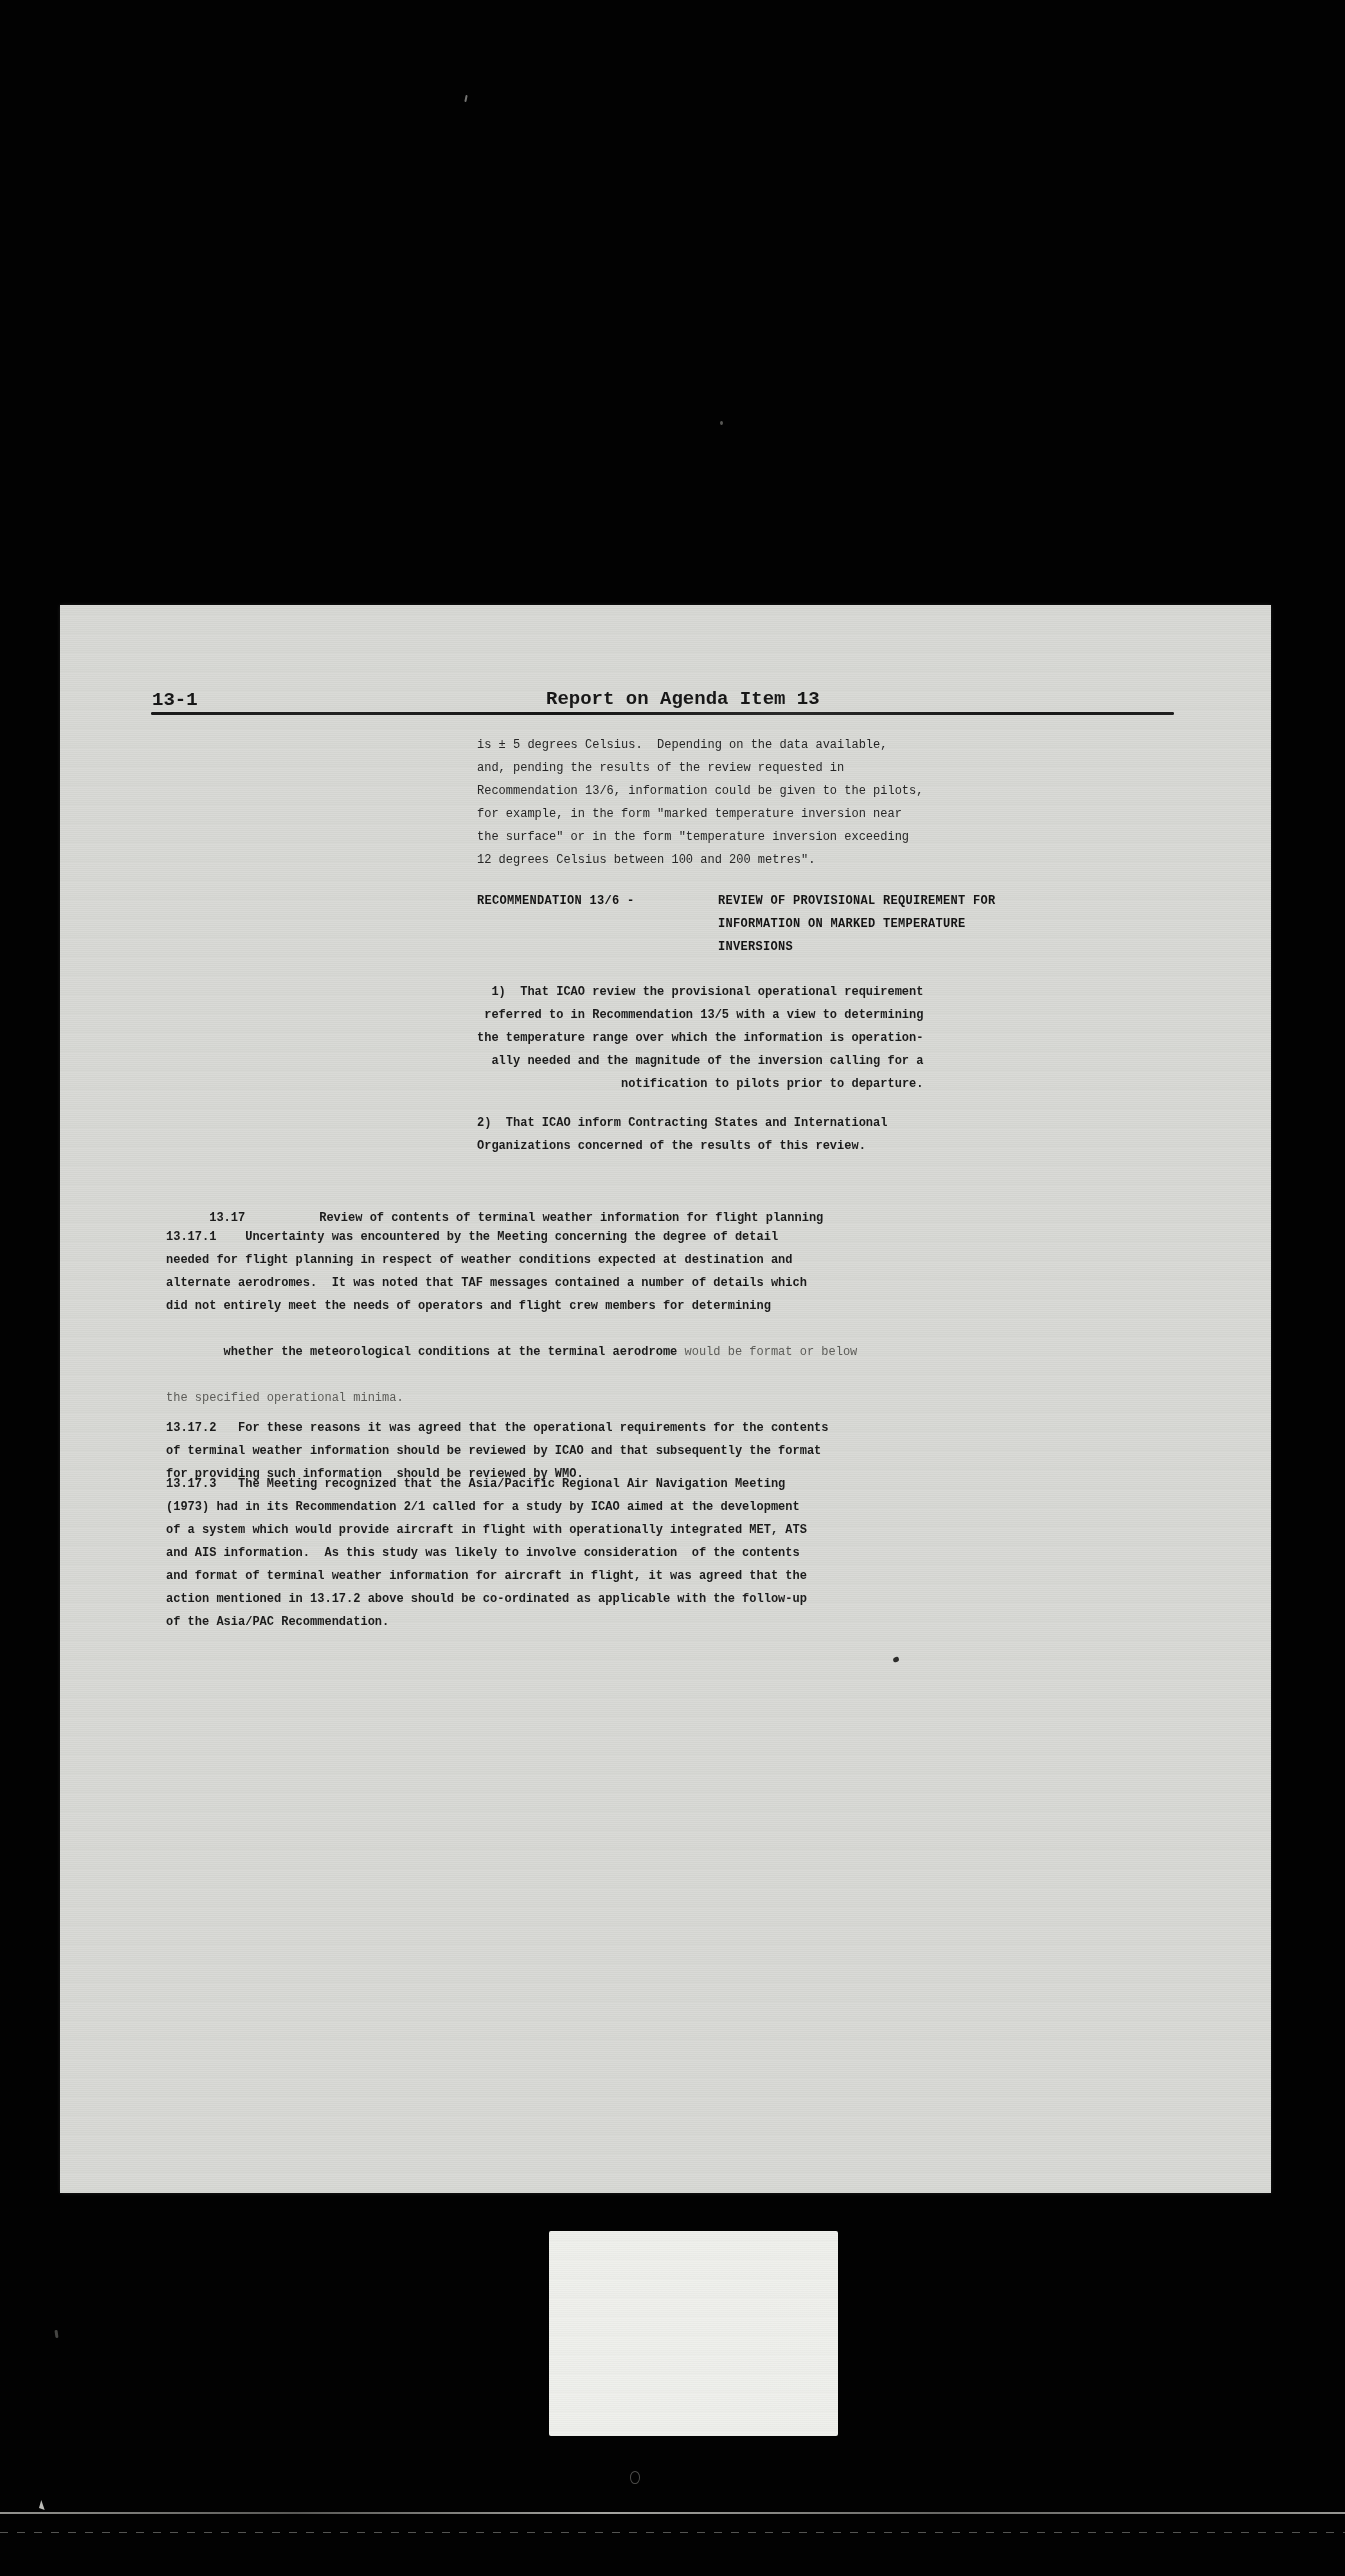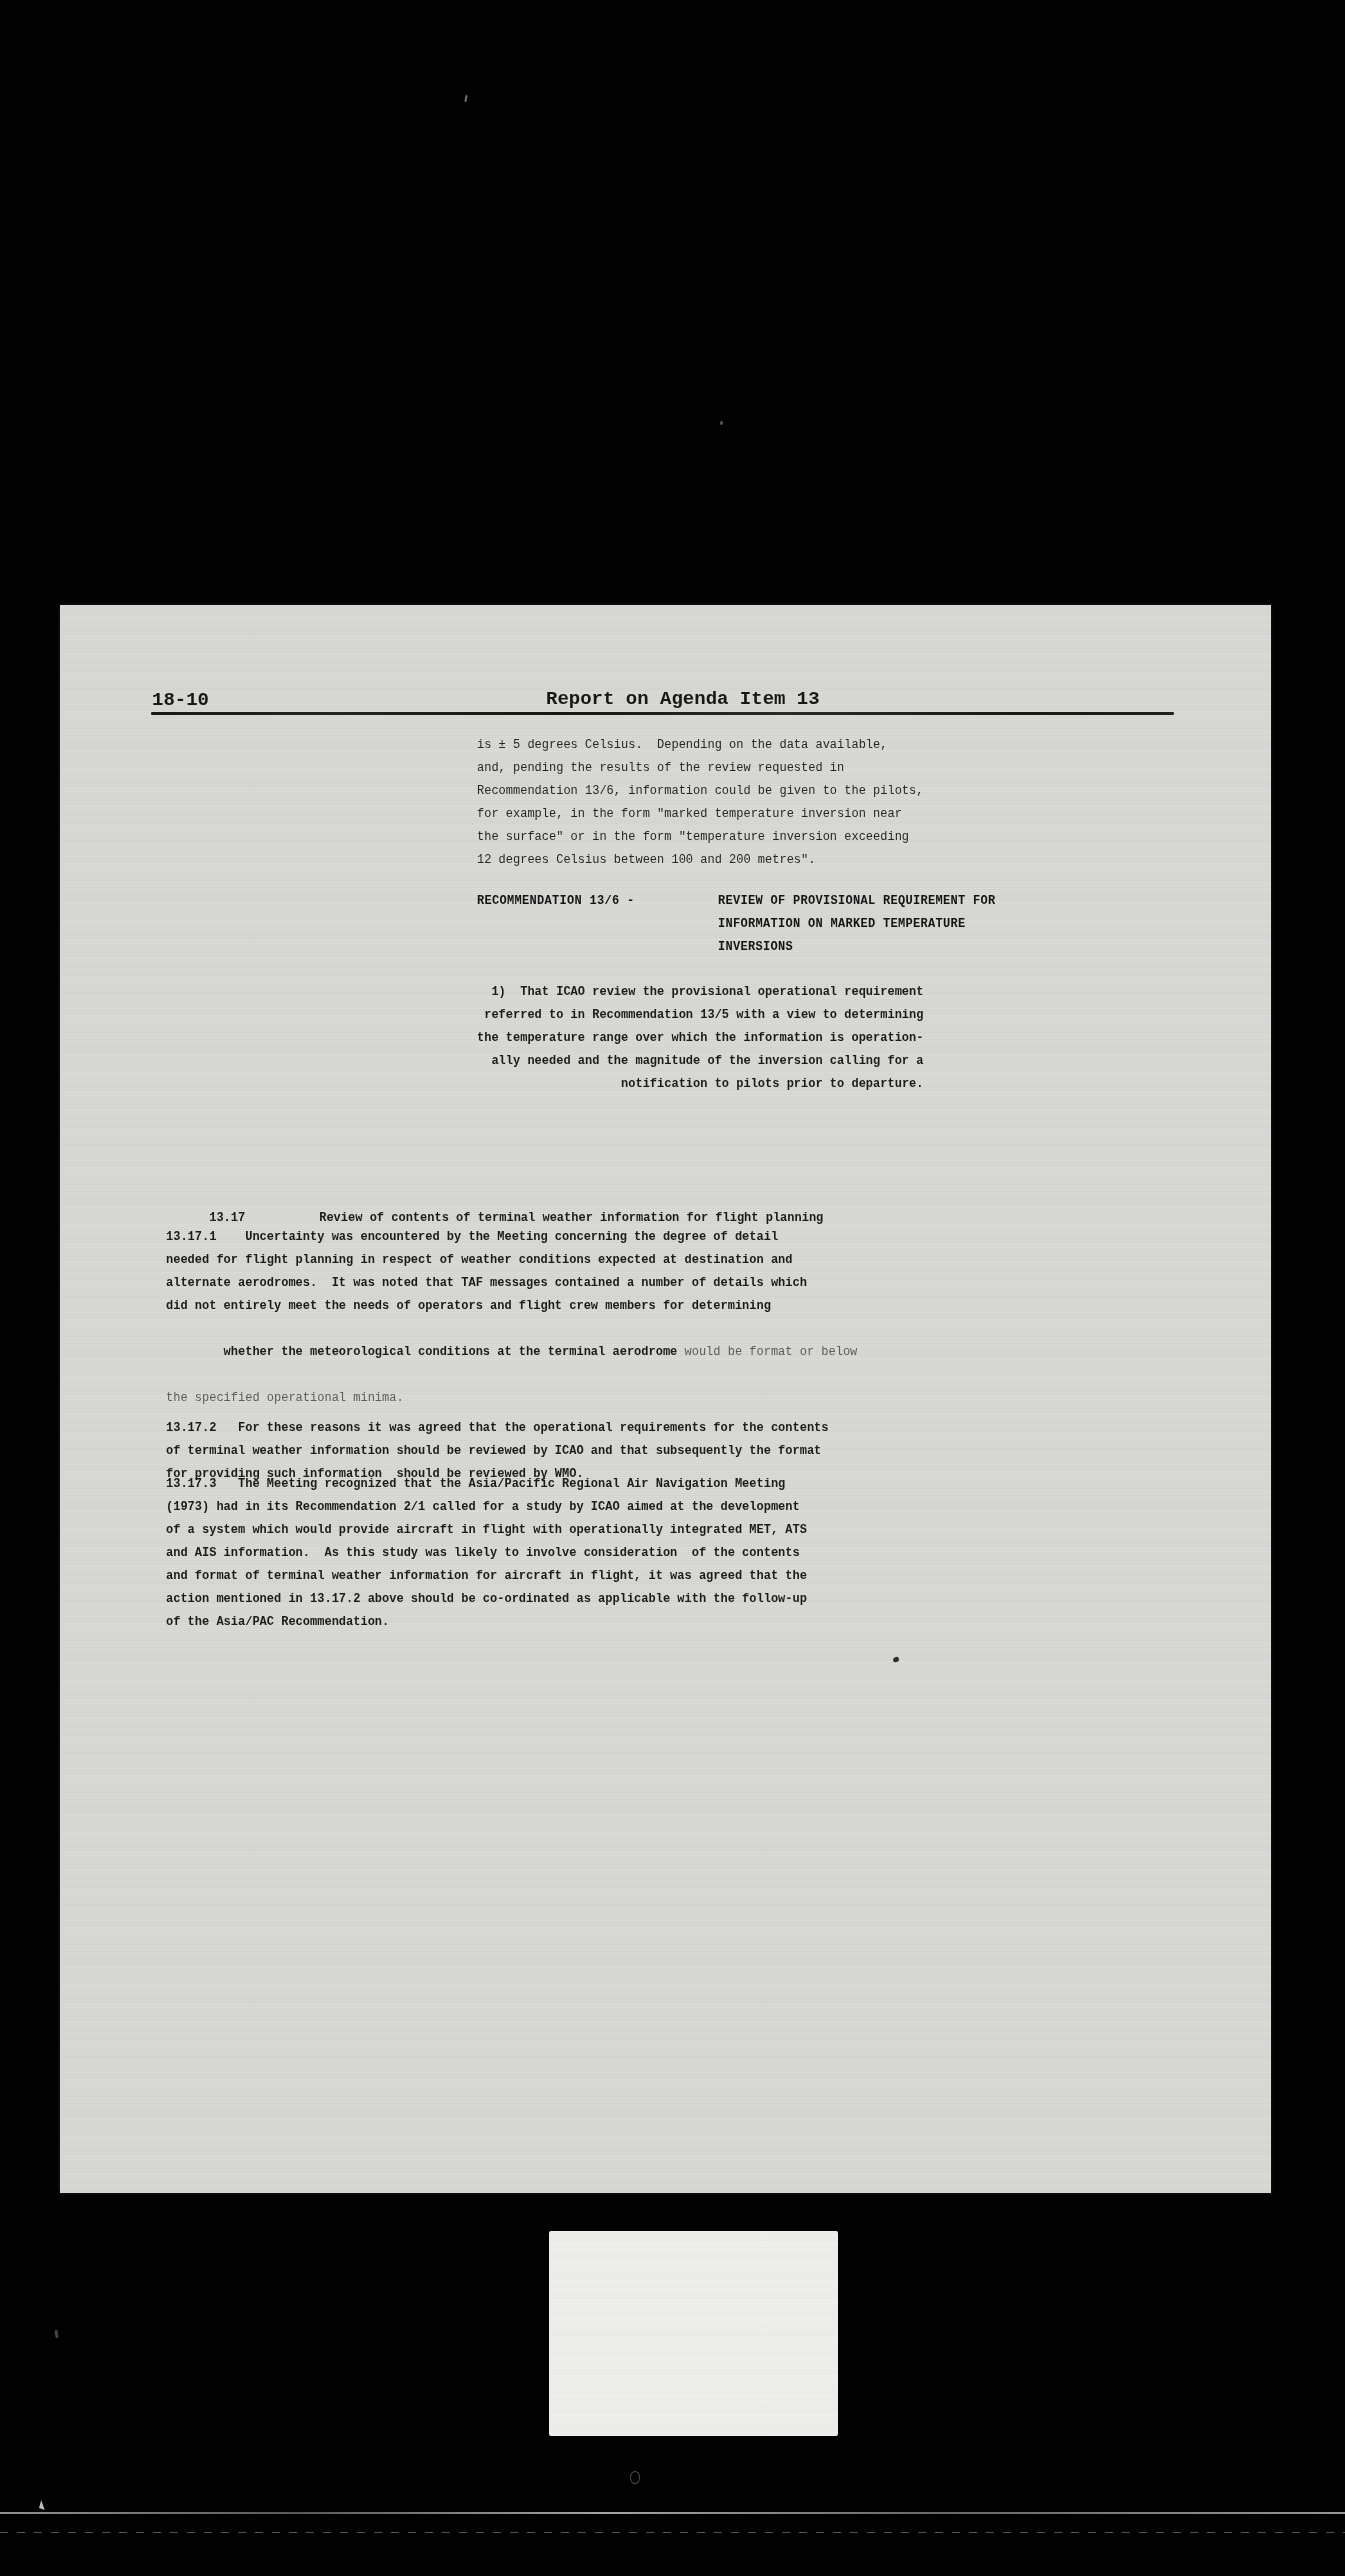--- a/index.html
+++ b/index.html
@@ -117,41 +117,43 @@
       rgba(0,0,0,0) 8.2px, rgba(0,0,0,0) 17px);
   }
 </style>
 </head>
 <body>
 
 <div class="scan">
 
   <div class="page-large">
 
-    <pre class="hdr-num">18-10</pre>
+    <pre class="hdr-num">13-1</pre>
     <pre class="hdr-title">Report on Agenda Item 13</pre>
     <div class="hdr-rule"></div>
 
     <pre class="intro">is ± 5 degrees Celsius.  Depending on the data available,
 and, pending the results of the review requested in
 Recommendation 13/6, information could be given to the pilots,
 for example, in the form "marked temperature inversion near
 the surface" or in the form "temperature inversion exceeding
 12 degrees Celsius between 100 and 200 metres".</pre>
 
     <pre class="rec-label extra">RECOMMENDATION 13/6 -</pre>
     <pre class="rec-title extra">REVIEW OF PROVISIONAL REQUIREMENT FOR
 INFORMATION ON MARKED TEMPERATURE
 INVERSIONS</pre>
 
     <pre class="item-1 bold">1)  That ICAO review the provisional operational requirement
 referred to in Recommendation 13/5 with a view to determining
 the temperature range over which the information is operation-
 ally needed and the magnitude of the inversion calling for a
 notification to pilots prior to departure.</pre>
+    <pre class="item-2 bold">2)  That ICAO inform Contracting States and International
+Organizations concerned of the results of this review.</pre>
 
     <div class="s-head line bold">
       <span class="num">13.17</span><span>Review of contents of terminal weather information for flight planning</span>
     </div>
 
     <div class="s1">
       <pre class="bold">13.17.1    Uncertainty was encountered by the Meeting concerning the degree of detail
 needed for flight planning in respect of weather conditions expected at destination and
 alternate aerodromes.  It was noted that TAF messages contained a number of details which
 did not entirely meet the needs of operators and flight crew members for determining</pre>

